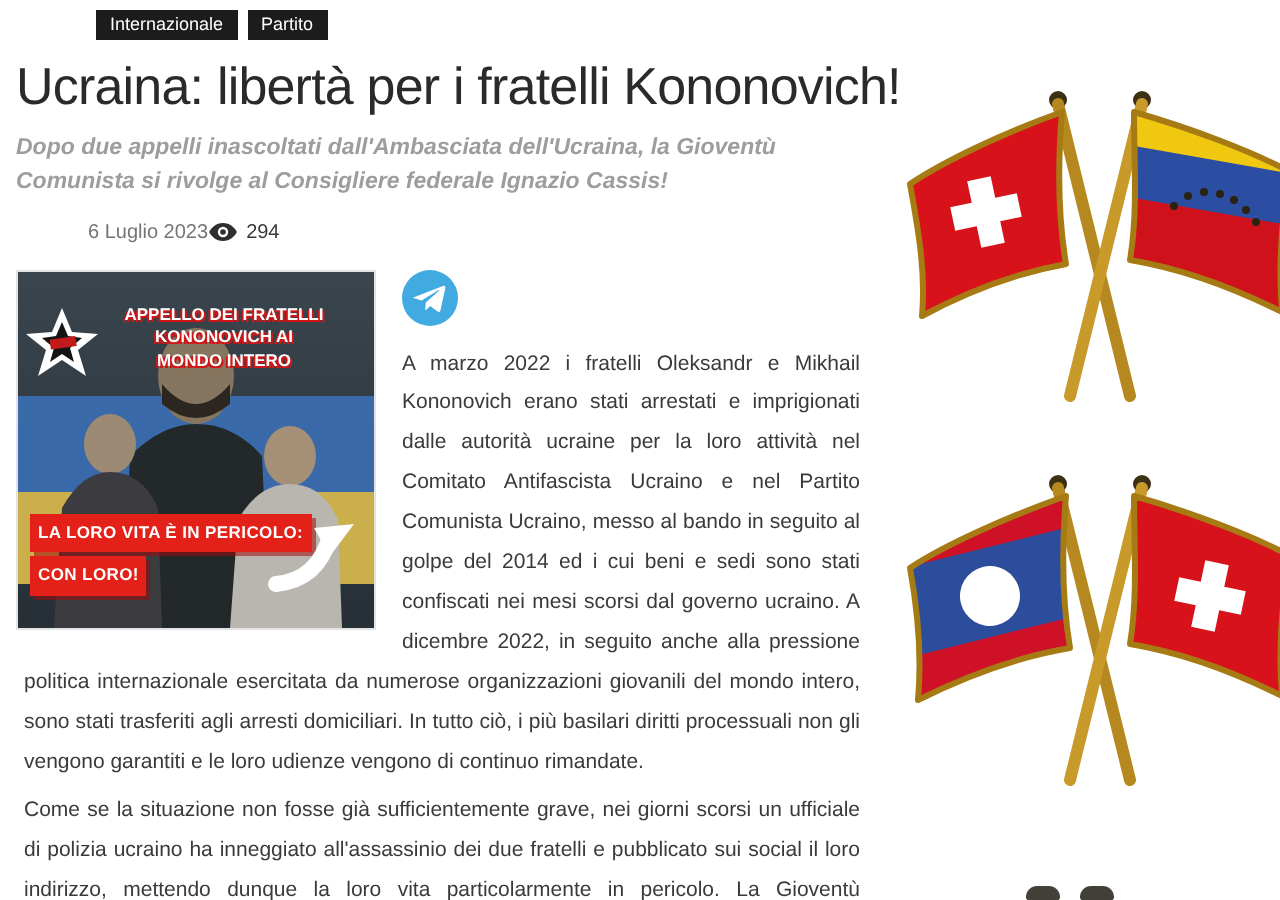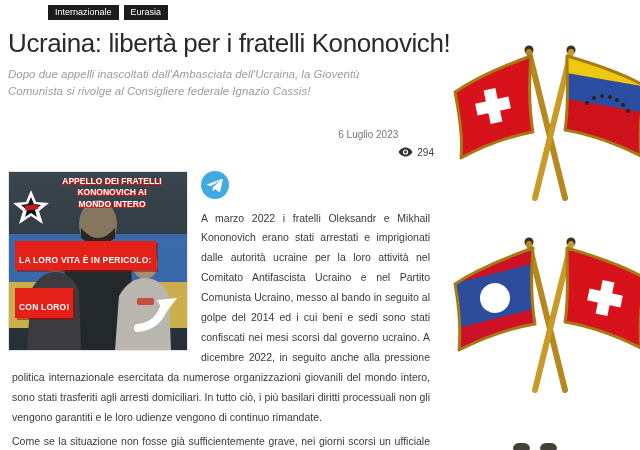--- a/index.html
+++ b/index.html
@@ -4,38 +4,38 @@
 <style>
   html,body{margin:0;padding:0;background:#fff;}
   .page{position:relative;width:640px;height:450px;background:#fff;overflow:hidden;
         font-family:"Liberation Sans",sans-serif;}
   
   .main{position:absolute;left:8px;top:5px;width:426px;}
   .tags{display:flex;gap:5px;padding-left:40px;}
   .tag{background:#1c1c1c;color:#fff;font-size:9px;padding:2px 7px 3px;cursor:pointer;}
   .title{font-size:26px;font-weight:500;color:#2a2a2a;margin:8px 0 7px;letter-spacing:-0.4px;
          white-space:nowrap;}
-  .subtitle{font-style:italic;color:#9d9d9d;font-size:11.5px;line-height:1.5;width:400px;}
-  .meta{display:flex;justify-content:flex-end;align-items:center;margin-top:10px;padding-left:36px;}
+  .subtitle{font-style:italic;color:#9d9d9d;font-size:11.5px;line-height:1.5;width:400px;font-weight:bold;}
+  .meta{display:flex;justify-content:flex-start;align-items:center;margin-top:10px;padding-left:36px;}
   .date{color:#757575;font-size:10px;}
-  .views{display:flex;align-items:center;gap:4px;color:#3a3a3a;font-size:10px;margin-top:36px;}
+  .views{display:flex;align-items:center;gap:4px;color:#3a3a3a;font-size:10px;}
   .views svg{display:block;}
   .body{margin-top:13px;font-size:10.5px;line-height:1.9;color:#3a3a3a;text-align:justify;}
   .body p{margin:4px;}
   
   .poster{float:left;width:178px;height:178px;margin:0 13px 8px 0;border:1px solid #e3e3e3;
           position:relative;overflow:hidden;background:#2d3740;cursor:pointer;}
   .poster svg.scene{position:absolute;left:0;top:0;}
-  .poster .headline{position:absolute;left:30px;right:2px;top:4px;text-align:center;
+  .poster .headline{position:absolute;left:30px;right:2px;top:16px;text-align:center;
           color:#fff;font-weight:bold;font-size:8.5px;line-height:1.4;
           text-shadow:1px 1px 0 #cf1717, -1px 1px 0 #cf1717;}
   .poster .star{position:absolute;left:2px;top:16px;}
   .slogans{position:absolute;left:6px;bottom:14px;}
   .slogan-line{display:table;background:#e32119;color:#fff;font-weight:bold;font-size:8.5px;
-          padding:11px 4px 2px;margin-bottom:18px;box-shadow:2px 2px 0 rgba(160,10,10,.55);
+          padding:1px 4px 2px;margin-bottom:2px;box-shadow:2px 2px 0 rgba(160,10,10,.55);
           letter-spacing:.2px;}
   .arrow{position:absolute;right:8px;bottom:18px;}
   
   .tg-row{height:34px;}
   .tg-btn{width:28px;height:28px;display:inline-block;cursor:pointer;}
   
   .sidebar{position:absolute;left:440px;top:0;width:200px;height:450px;}
   .pin{position:absolute;left:5px;width:210px;cursor:pointer;}
   .pin1{top:40px;}
   .pin2{top:232px;}
@@ -45,21 +45,21 @@
 </style>
 </head>
 <body>
 
 <div class="page">
 
   <div class="main">
 
     <div class="tags">
       <span class="tag">Internazionale</span>
-      <span class="tag">Eurasia</span>
+      <span class="tag">Partito</span>
     </div>
 
     <h1 class="title">Ucraina: libertà per i fratelli Kononovich!</h1>
 
     <div class="subtitle">Dopo due appelli inascoltati dall'Ambasciata dell'Ucraina, la Gioventù Comunista si rivolge al Consigliere federale Ignazio Cassis!</div>
 
     <div class="meta">
       <span class="date">6 Luglio 2023</span>
       <span class="views">
         <svg class="eye" width="15" height="10" viewBox="0 0 15 10">

